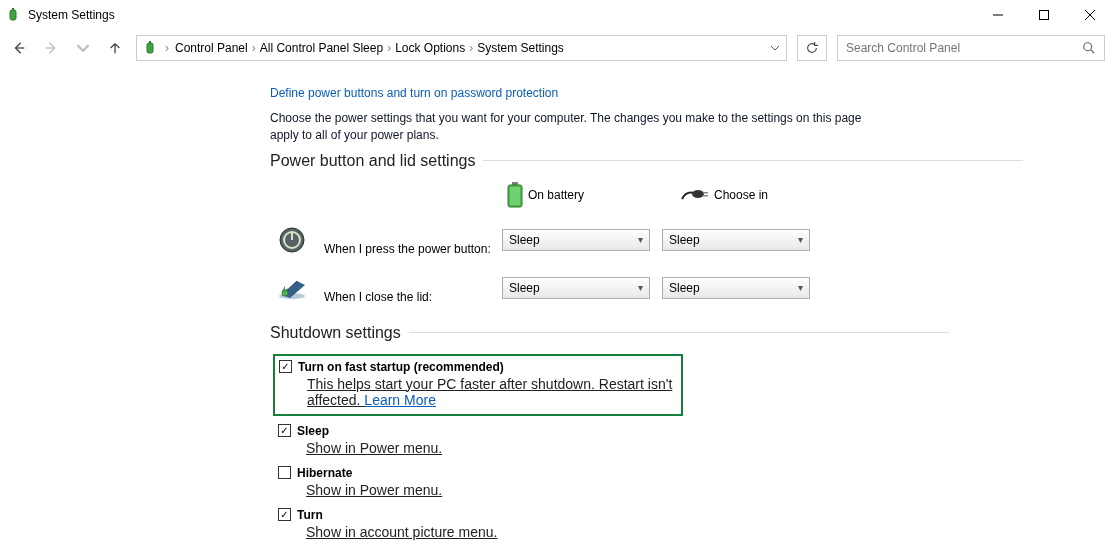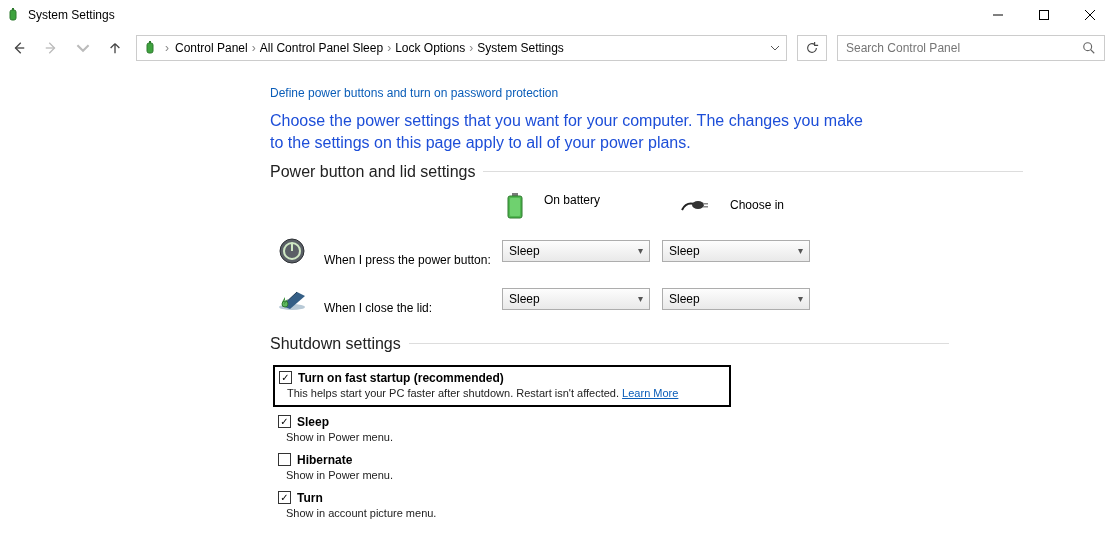--- a/index.html
+++ b/index.html
@@ -24,46 +24,46 @@
     .breadcrumb span.crumb { cursor: pointer; }
     .addr-drop { color: #555; }
     .refresh-btn { width: 30px; height: 26px; border: 1px solid #ccc; display: flex; align-items: center; justify-content: center; }
     .searchbox { width: 268px; height: 26px; border: 1px solid #ccc; display: flex; align-items: center; padding: 0 8px; color: #888; }
     .searchbox input { border: none; outline: none; flex: 1; font-size: 12px; color: #444; }
     .searchbox .search-icon { color: #666; }
 
     
     .content { padding: 20px 0 0 270px; width: 1090px; }
     h1 { color: #0a5db8; font-weight: 400; font-size: 12px; margin-bottom: 10px; }
-    .intro { font-size: 16px; color: #1d4ed8; line-height: 1.4; max-width: 610px; margin-bottom: 4px; }
+    .intro { font-size: 12px; color: #0f172a; line-height: 1.4; max-width: 610px; margin-bottom: 4px; }
 
     .section-header { display: flex; align-items: center; gap: 8px; margin: 8px 0 12px 0; }
     .section-header .shlabel { font-size: 16px; color: #222; }
     .section-header .shline { flex: 1; height: 1px; background: #ddd; max-width: 540px; }
 
     .power-grid { display: grid; grid-template-columns: 220px 160px 160px; column-gap: 0; row-gap: 16px; align-items: center; margin-left: 6px; margin-bottom: 20px; }
-    .power-head { display: flex; gap: 20px; justify-content: flex-start; padding-left: 10px; }
+    .power-head { display: flex; align-items: center; gap: 4px; justify-content: flex-start; padding-left: 10px; }
     .power-head.plugged { padding-left: 24px; }
     .row-label { display: flex; align-items: flex-end; gap: 16px; }
     .row-label .ricon { width: 32px; height: 32px; display: inline-flex; align-items: center; justify-content: center; }
     .row-label span { font-size: 12px; }
 
     .dropdown { width: 148px; height: 22px; border: 1px solid #adadad; background: linear-gradient(#fdfdfd,#e9e9e9); display: flex; align-items: center; padding: 0 6px; font-size: 12px; justify-content: space-between; margin-left: 6px; }
     .dropdown .ddval { flex: 1; }
     .dropdown .ddar { color: #555; font-size: 10px; }
 
     .shutdown-list { margin-left: 6px; }
     .shutdown-item { margin-bottom: 6px; padding: 2px 0 2px 2px; }
-    .shutdown-item.highlight { border: 2px solid #000000; padding: 4px 2px 6px 4px; width: 458px; margin-left:-3px; }
+    .shutdown-item.highlight { border: 2px solid #15803d; padding: 4px 2px 6px 4px; width: 410px; margin-left:-3px; }
     .chk-row { display: flex; align-items: center; gap: 6px; }
     .chk { width: 13px; height: 13px; border: 1px solid #333; display: inline-flex; align-items: center; justify-content: center; font-size: 11px; line-height: 1; }
     .chk.checked::after { content: "✓"; font-size: 10px; color: #000; }
     .chk-label { font-size: 12px; }
     .chk-label.bold { font-weight: bold; }
-    .chk-desc { font-size: 11px; margin-left: 8px; color: #222; padding-top: 2px; }
+    .chk-desc { font-size: 14px; margin-left: 28px; color: #222; padding-top: 2px; text-decoration: underline; }
     .chk-desc a { color: #0a5db8; text-decoration: underline; cursor: pointer; }
 
     svg { display: block; }
   </style>
 </head>
 <body>
 
 <div class="titlebar">
   <span class="titlebar-icon">
     <svg viewBox="0 0 16 16">

